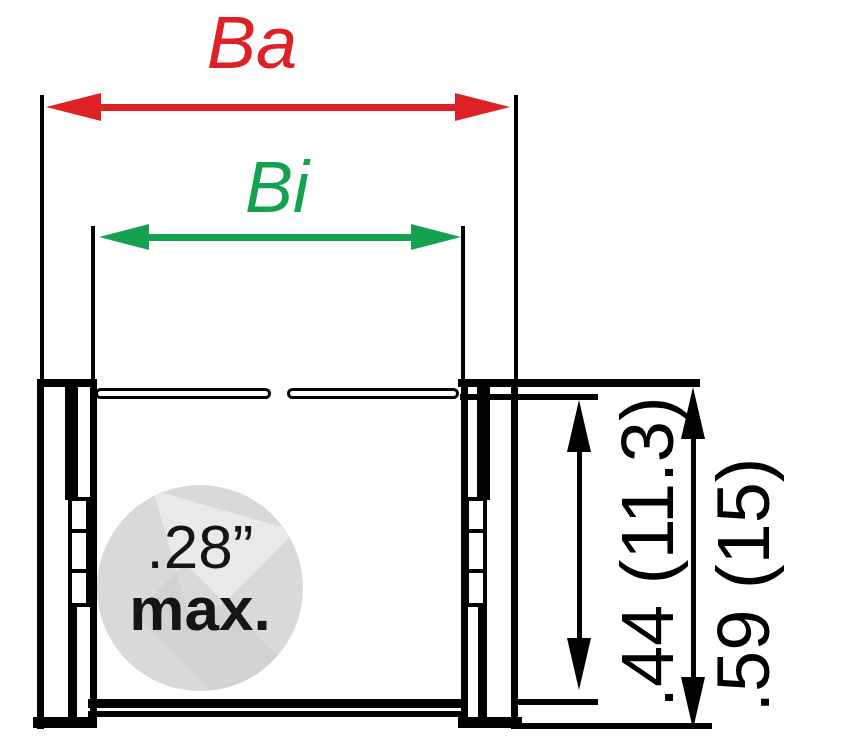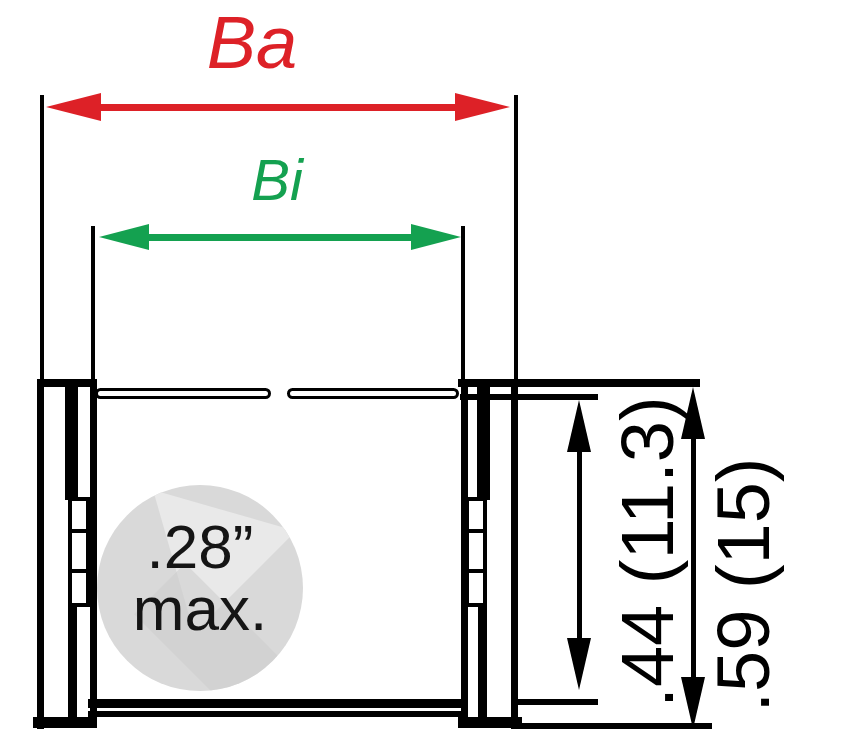--- a/index.html
+++ b/index.html
@@ -14,21 +14,21 @@
     font-family:"Liberation Sans", sans-serif;overflow:hidden;
   }
   .ln{position:absolute;background:var(--line-black);}
   .tri{position:absolute;width:0;height:0;}
   .dim-label{
     position:absolute;color:var(--line-black);font-size:74px;
     text-align:center;white-space:nowrap;transform:rotate(-90deg);
   }
   .hlabel{position:absolute;text-align:center;font-style:italic;white-space:nowrap;}
   .ba-text{color:var(--ba-red);font-size:74px;}
-  .bi-text{color:var(--bi-green);font-size:58px;}
+  .bi-text{color:var(--bi-green);font-size:72px;}
   .capsule{position:absolute;height:5px;background:#fff;border:3px solid var(--line-black);border-radius:6px;}
   .notch{position:absolute;width:14px;background:#fff;border:4px solid var(--line-black);}
   .note-circle{
     position:absolute;left:97px;top:485px;width:206px;height:206px;border-radius:50%;
     background:var(--note-circle-gray);overflow:hidden;z-index:0;
   }
   .note-line{position:absolute;left:0;width:100%;text-align:center;color:#151515;font-size:62px;line-height:64px;}
   .wm-tri{position:absolute;left:30px;top:-14px;width:0;height:0;
     border-left:72px solid transparent;border-right:72px solid transparent;
     border-bottom:130px solid #e9e9e9;transform:rotate(-45deg);}
@@ -51,21 +51,21 @@
   <div class="ln" style="left:144px;top:234px;width:272px;height:7px;background:var(--bi-green);"></div>
   <div class="tri" style="left:99px;top:224px;border-top:13px solid transparent;border-bottom:13px solid transparent;border-right:50px solid var(--bi-green);"></div>
   <div class="tri" style="left:411px;top:224px;border-top:13px solid transparent;border-bottom:13px solid transparent;border-left:50px solid var(--bi-green);"></div>
   <div class="ln" style="left:91px;top:226px;width:4px;height:156px;"></div>
   <div class="ln" style="left:461px;top:226px;width:4px;height:156px;"></div>
 
   <div class="note-circle">
     <div class="wm-tri"></div>
     <div class="wm-band"></div>
     <div class="note-line" style="top:24px;margin-top:6px;">.28”</div>
-    <div class="note-line" style="top:92px;">max.</div>
+    <div class="note-line" style="top:92px;font-weight:bold;">max.</div>
   </div>
 
   <div class="ln part" style="left:37px;top:379px;width:7px;height:350px;"></div>
   <div class="ln part" style="left:90px;top:379px;width:7px;height:343px;"></div>
   <div class="ln part" style="left:65px;top:383px;width:13px;height:117px;"></div>
   <div class="ln part" style="left:68px;top:604px;width:9px;height:118px;"></div>
   <div class="ln part" style="left:37px;top:379px;width:60px;height:8px;"></div>
   <div class="ln part" style="left:33px;top:717px;width:64px;height:11px;"></div>
   <div class="notch part" style="left:68px;top:497px;height:28px;"></div>
   <div class="notch part" style="left:68px;top:529px;height:36px;"></div>

